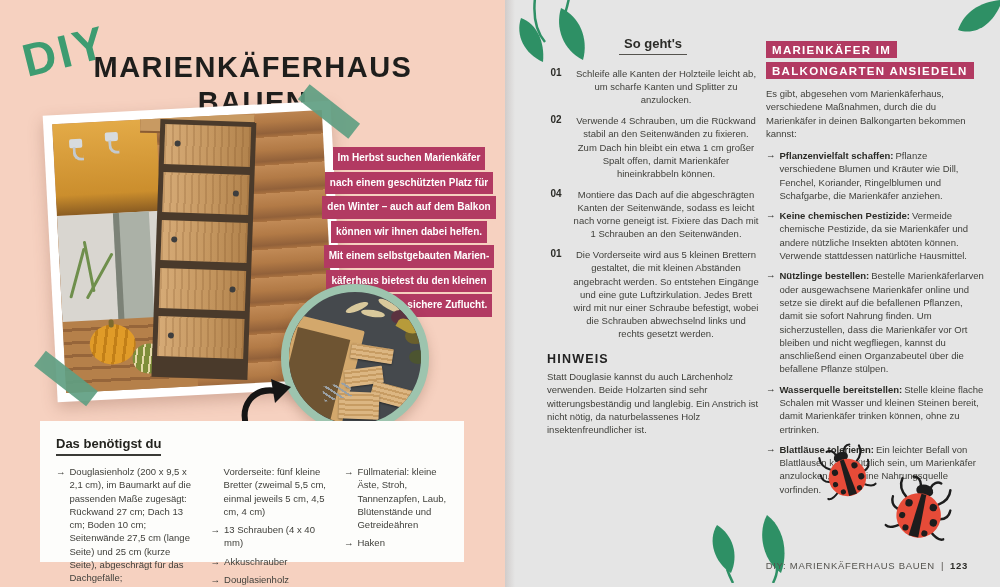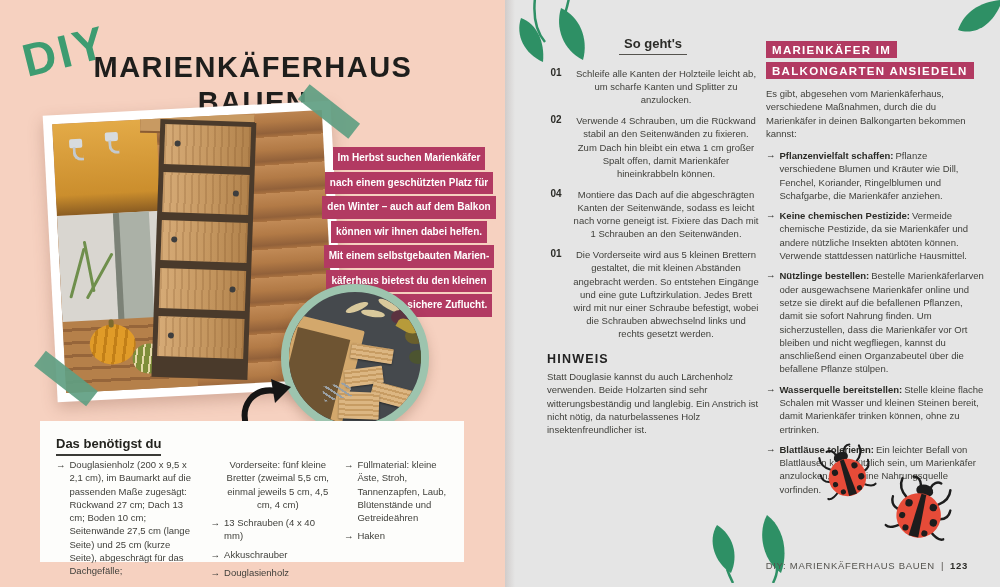--- a/index.html
+++ b/index.html
@@ -75,27 +75,27 @@
   .c-berry3 { left:120px; top:58px; width:18px; height:14px; background:#4c5430; }
   .c-leaf-y { position:absolute; left:108px; top:28px; width:22px; height:12px; background:#b79b3a;
     border-radius:50% 0; transform:rotate(30deg); }
   .c-screws { position:absolute; left:34px; top:92px; width:28px; height:15px; transform:rotate(-12deg);
     background:repeating-linear-gradient(45deg,#9aa0a4 0 2px,transparent 2px 6px); }
 
   .arrow { position:absolute; left:237px; top:377px; width:62px; height:58px; }
 
   .materials { position:absolute; left:40px; top:421px; width:424px; height:141px; background:#fdfdfb; padding:13px 16px; }
   .mat-heading { display:inline-block; font-size:13px; font-weight:800; color:#24241f;
-    border-bottom:2px solid #3a3a36; padding-bottom:3px; margin-bottom:2px; }
+    border-bottom:2px solid #3a3a36; padding-bottom:3px; margin-bottom:9px; }
   .mat-cols { display:flex; gap:12px; }
   .mat-col { font-size:9.5px; line-height:1.4; color:#3f3f3a; }
   .mat-col-1 { width:148px; } .mat-col-2 { width:126px; } .mat-col-3 { width:108px; }
   .mat-item { display:flex; gap:4px; margin-bottom:5px; }
   .mat-arrow { font-weight:700; flex:none; }
-  .no-bullet { padding-left:13px;text-align:center; }
+  .no-bullet { padding-left:13px; }
 
   
   .page-right { position:relative; width:495px; height:587px; background:#e5e5e5; overflow:hidden; }
   .spine { position:absolute; left:0; top:0; width:10px; height:100%;
     background:linear-gradient(to right,rgba(90,60,50,.15),rgba(0,0,0,0)); }
 
   .steps-col { position:absolute; left:42px; top:34px; width:212px; }
   .steps-heading-wrap { text-align:center; margin-bottom:12px; }
   .steps-heading { display:inline-block; font-size:13px; font-weight:800; color:#2c2c28;
     border-bottom:1.5px solid #55534e; padding:0 5px 3px; }

